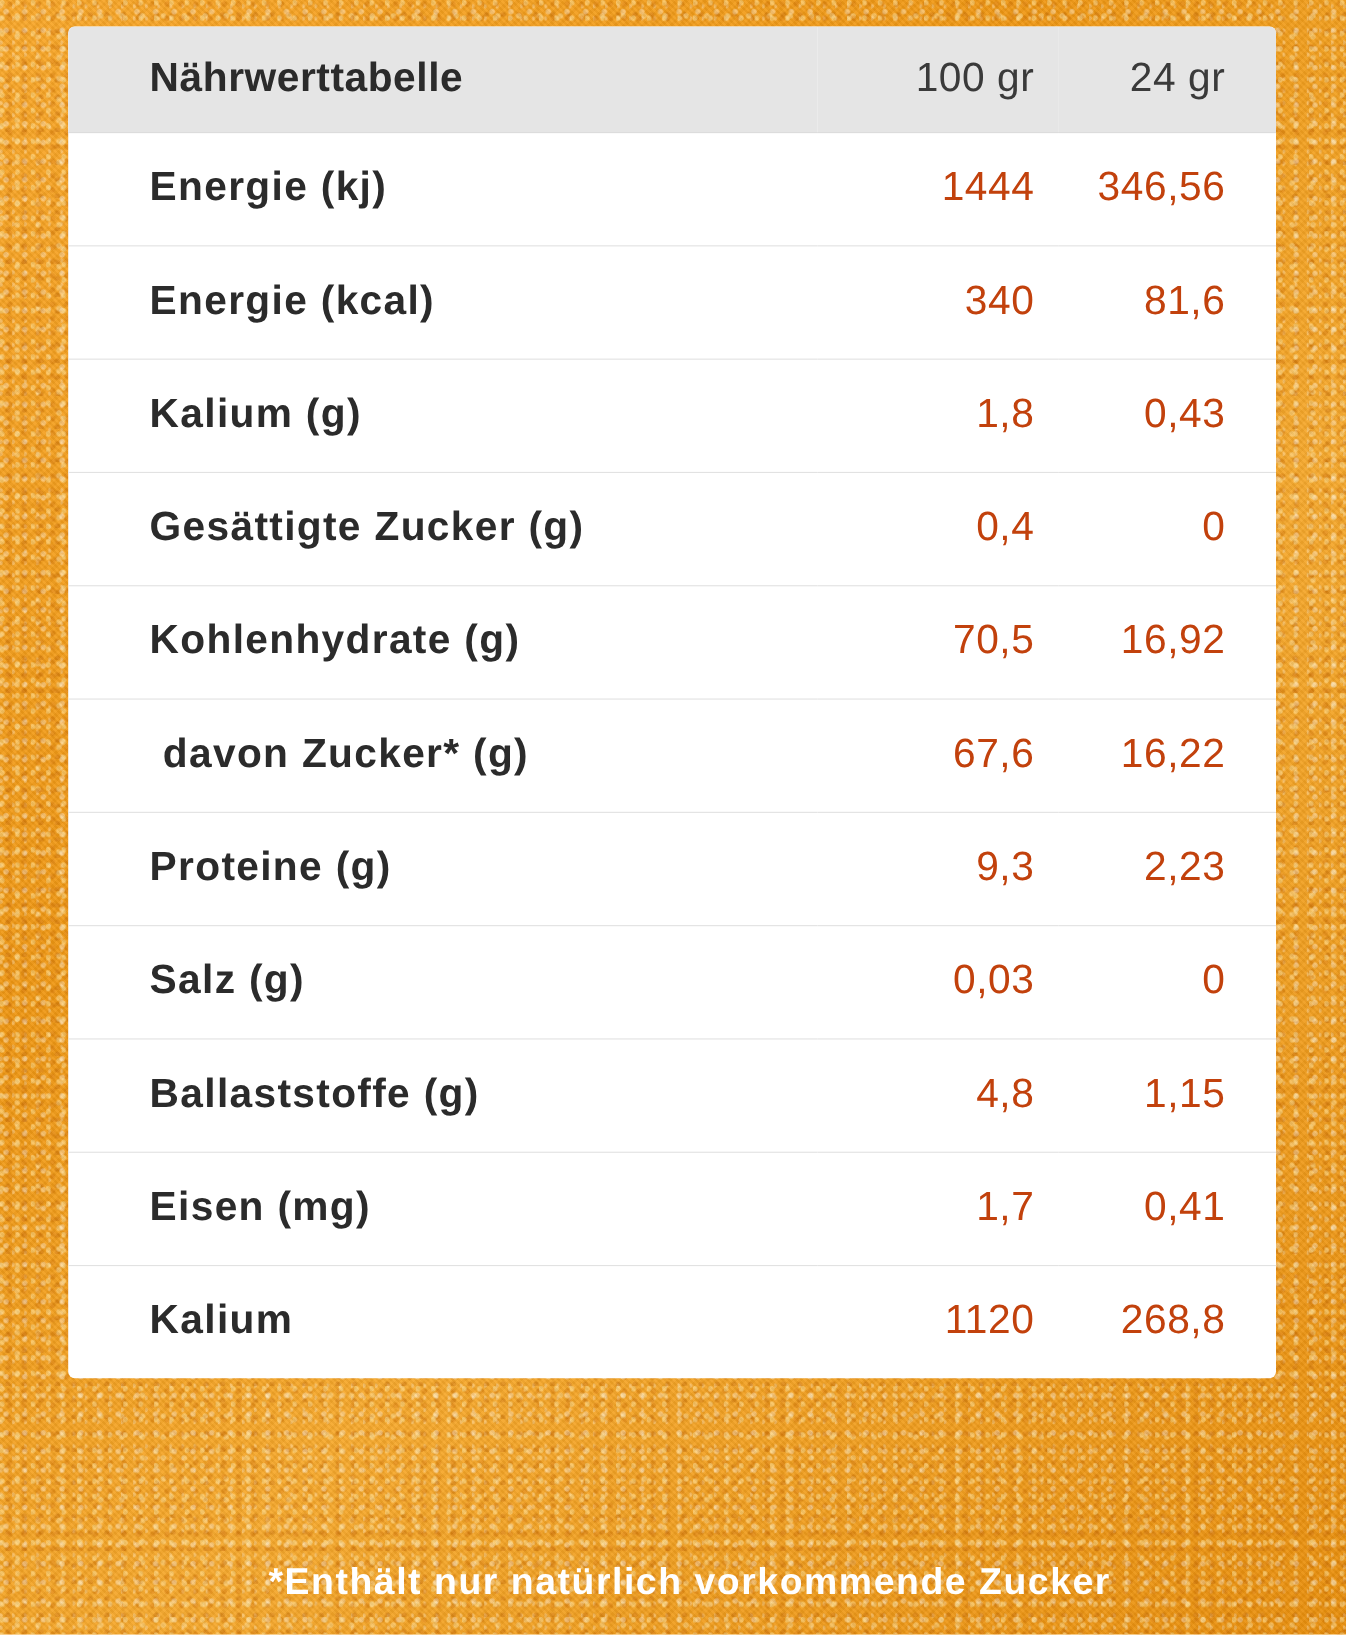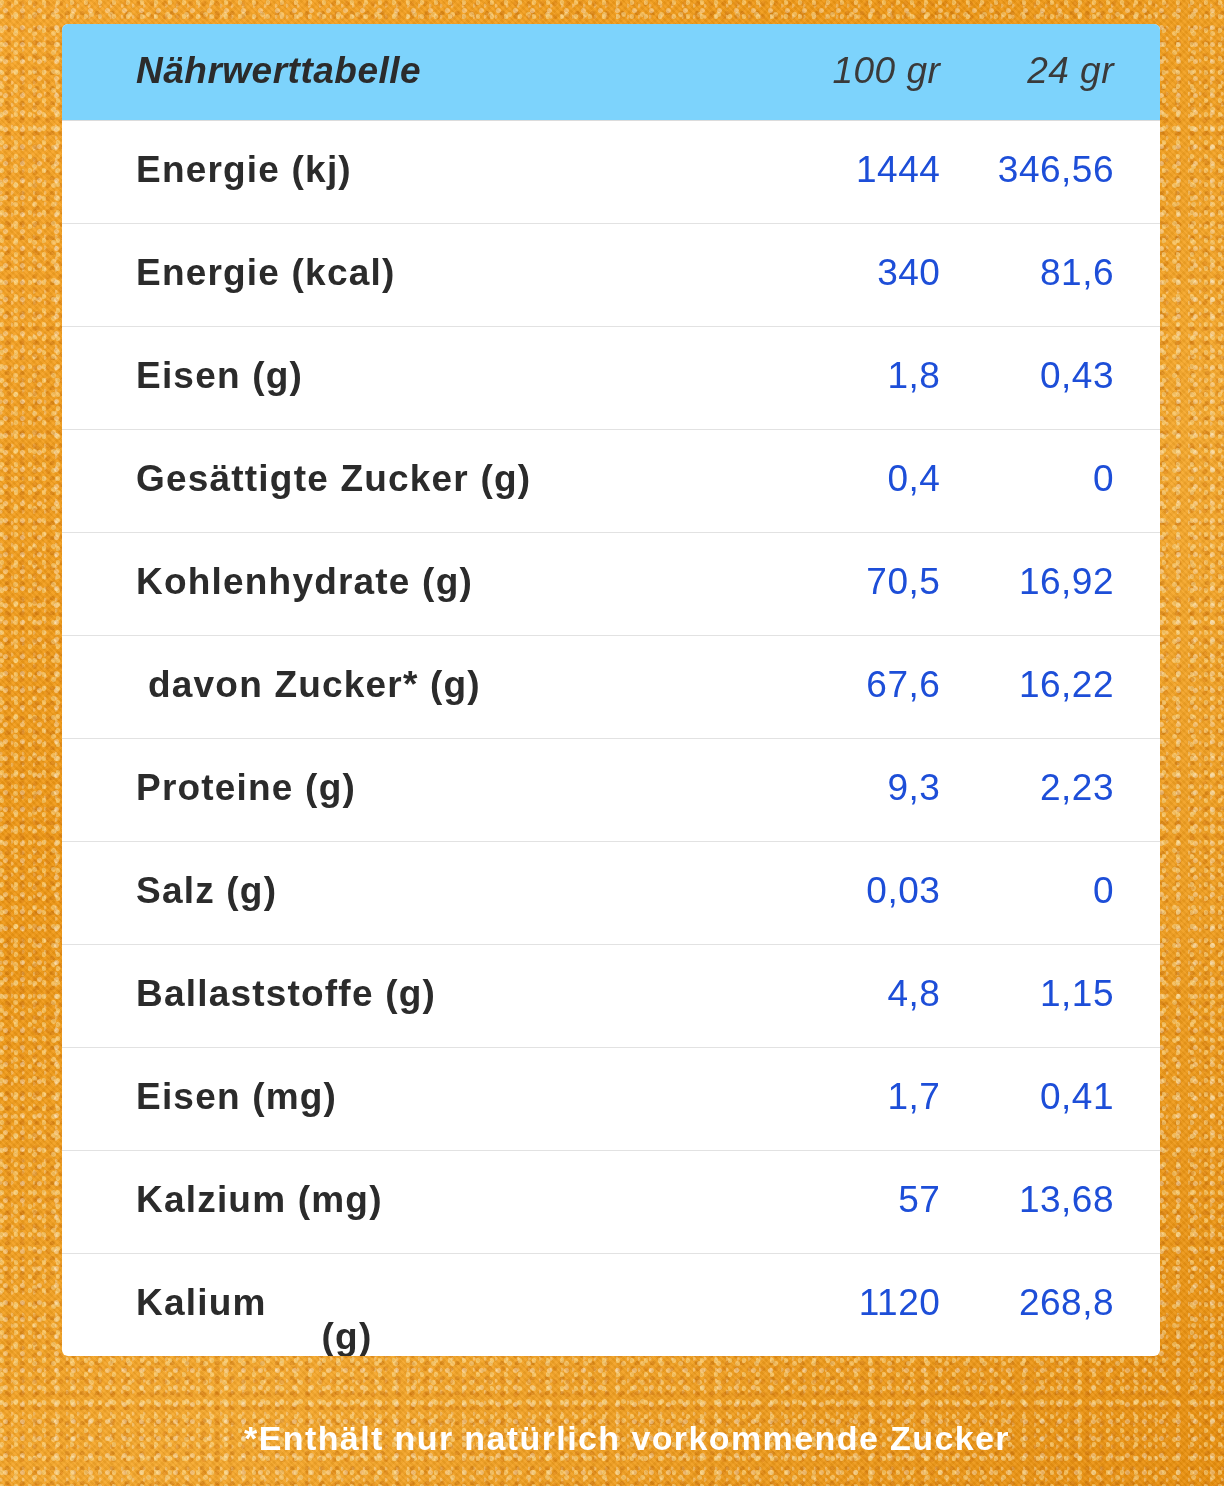--- a/index.html
+++ b/index.html
@@ -56,28 +56,27 @@
   table.nutrition {
     width: 100%;
     border-collapse: collapse;
     table-layout: fixed;
   }
   table.nutrition col.c-label { width: 62%; }
   table.nutrition col.c-v1 { width: 20%; }
   table.nutrition col.c-v2 { width: 18%; }
 
   thead th {
-    background: #7dd3fc;
+    background: #e5e5e5;
     font-weight: 700;
     color: #2b2b2b;
     font-size: 37px;
     letter-spacing: .5px;
     padding: 26px 0 28px 11px;
     border: none;
-    font-style: italic;
   }
   thead th.label {
     text-align: left;
     padding-left: 74px;
   }
   thead th.val {
     text-align: right;
     font-weight: 400;
     color: #3a3a3a;
   }
@@ -96,21 +95,21 @@
   tbody td.label {
     text-align: left;
     padding-left: 74px;
     font-weight: 700;
     letter-spacing: 1.2px;
   }
   tbody td.label.indent { padding-left: 86px; }
   tbody td.val {
     text-align: right;
     font-weight: 400;
-    color: #1d4ed8;
+    color: #c2410c;
     letter-spacing: .5px;
   }
   tbody td.v1 { padding-right: 22px; }
   tbody td.v2 { padding-right: 46px; }
 
   
   .patch {
     position: absolute;
     background: #ffffff;
     z-index: 5;
@@ -161,21 +160,21 @@
           <td class="label">Energie (kj)</td>
           <td class="val v1">1444</td>
           <td class="val v2">346,56</td>
         </tr>
         <tr>
           <td class="label">Energie (kcal)</td>
           <td class="val v1">340</td>
           <td class="val v2">81,6</td>
         </tr>
         <tr>
-          <td class="label">Eisen (g)</td>
+          <td class="label">Kalium (g)</td>
           <td class="val v1">1,8</td>
           <td class="val v2">0,43</td>
         </tr>
         <tr>
           <td class="label">Gesättigte Zucker (g)</td>
           <td class="val v1">0,4</td>
           <td class="val v2">0</td>
         </tr>
         <tr>
           <td class="label">Kohlenhydrate (g)</td>
@@ -199,25 +198,20 @@
         </tr>
         <tr>
           <td class="label">Ballaststoffe (g)</td>
           <td class="val v1">4,8</td>
           <td class="val v2">1,15</td>
         </tr>
         <tr>
           <td class="label">Eisen (mg)</td>
           <td class="val v1">1,7</td>
           <td class="val v2">0,41</td>
-        </tr>
-        <tr>
-          <td class="label">Kalzium (mg)</td>
-          <td class="val v1">57</td>
-          <td class="val v2">13,68</td>
         </tr>
         <tr>
           <td class="label">Kalium</td>
           <td class="val v1">1120</td>
           <td class="val v2">268,8</td>
         </tr>
       </tbody>
     </table>
 
     <div class="patch" style="left:224px; top:1259px; width:122px; height:107px;">

